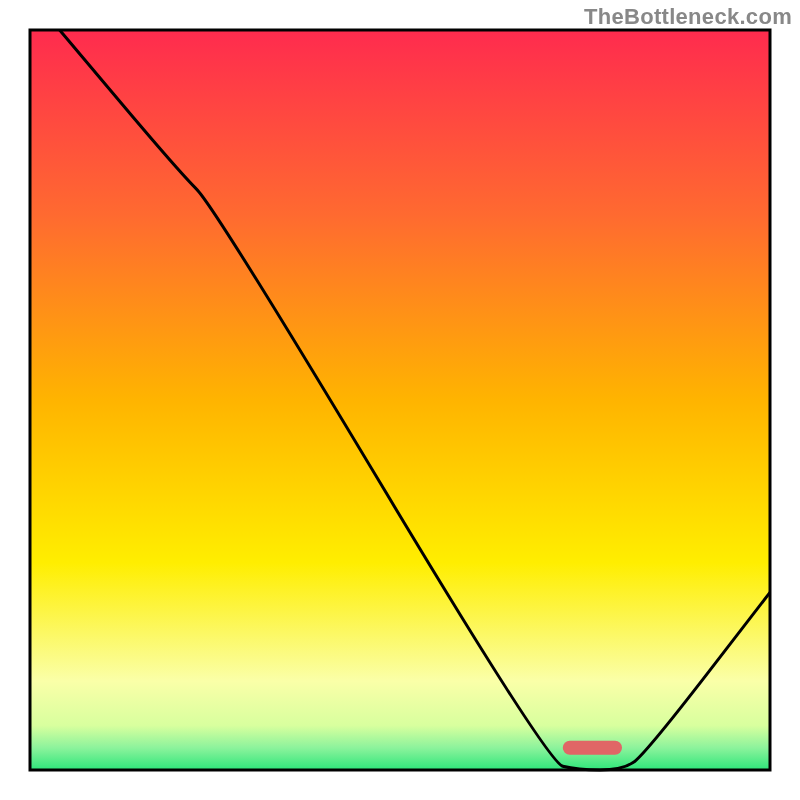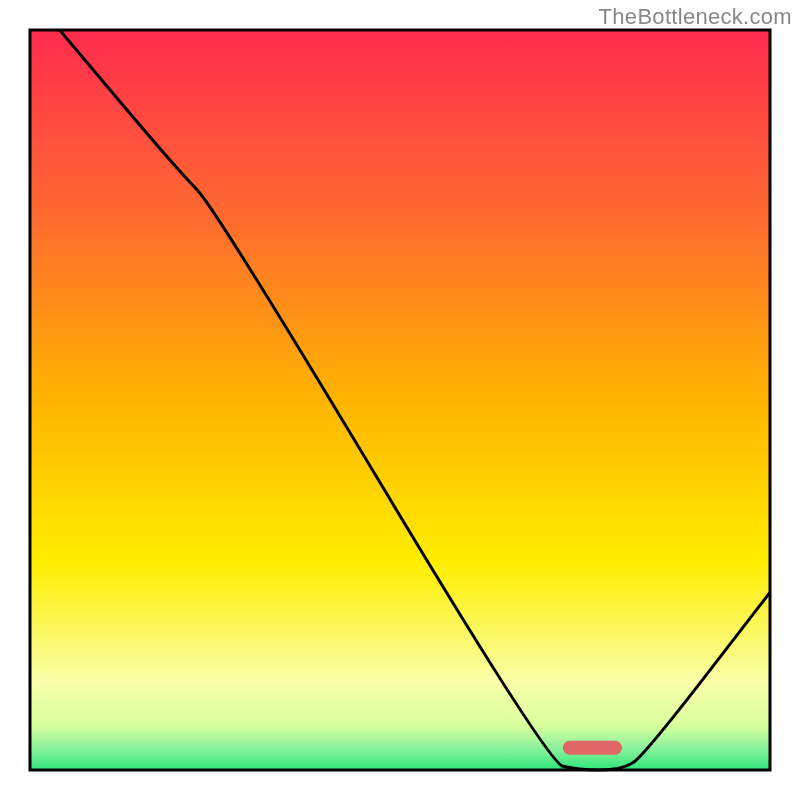--- a/index.html
+++ b/index.html
@@ -14,21 +14,21 @@
   .frame {
     position: relative;
     width: 800px;
     height: 800px;
   }
   .watermark {
     position: absolute;
     right: 8px;
     top: 4px;
     font-size: 22px;
-    font-weight: 400;
+    font-weight: 700;
     color: #888;
     letter-spacing: 0.3px;
     z-index: 10;
   }
   svg.plot {
     position: absolute;
     left: 0;
     top: 0;
     width: 800px;
     height: 800px;

